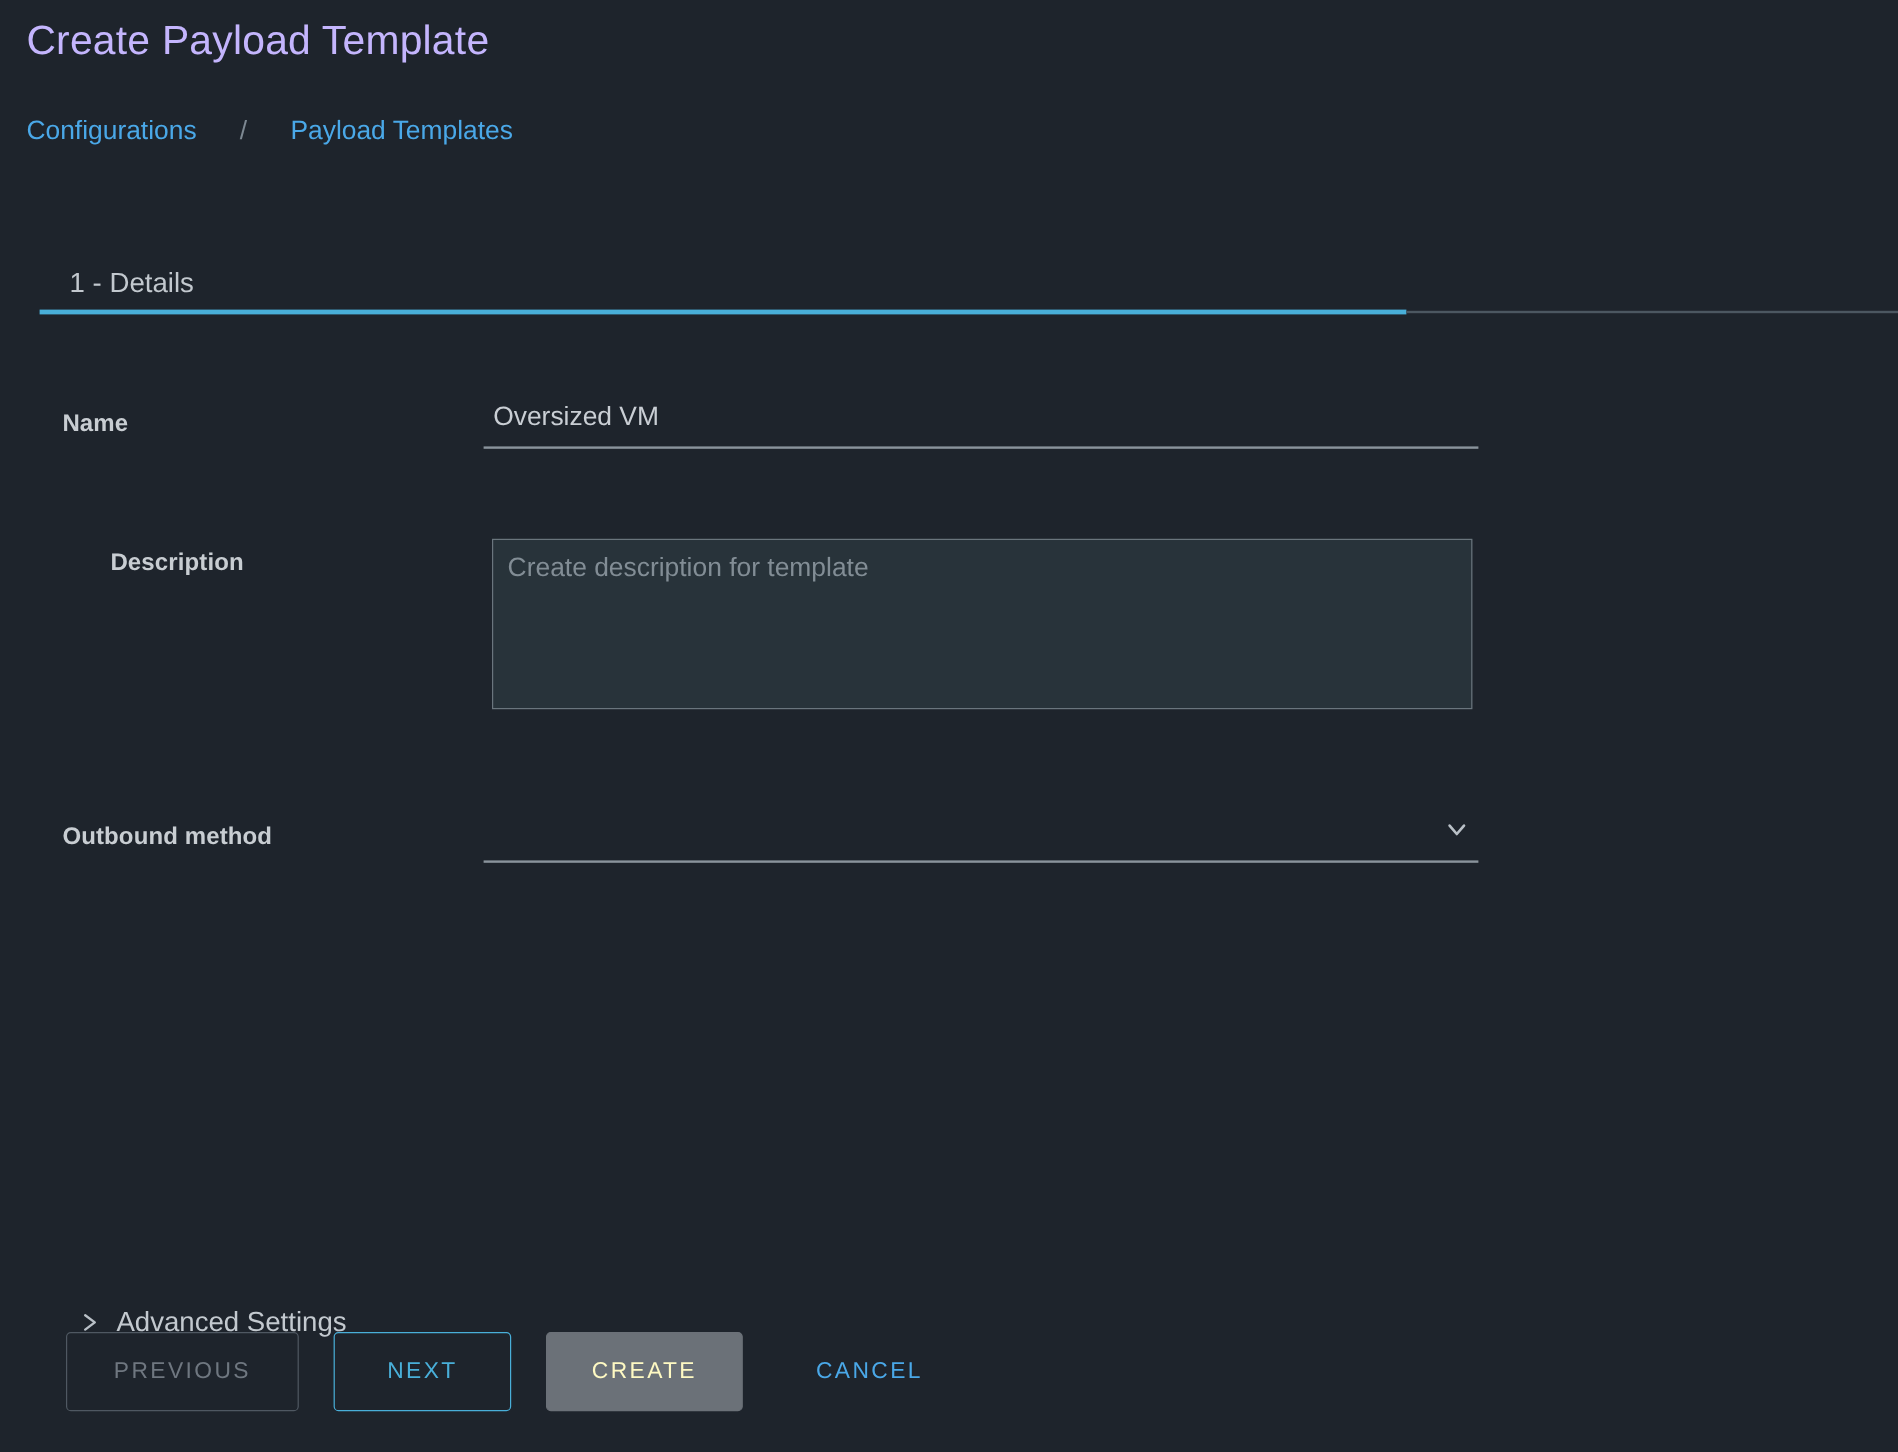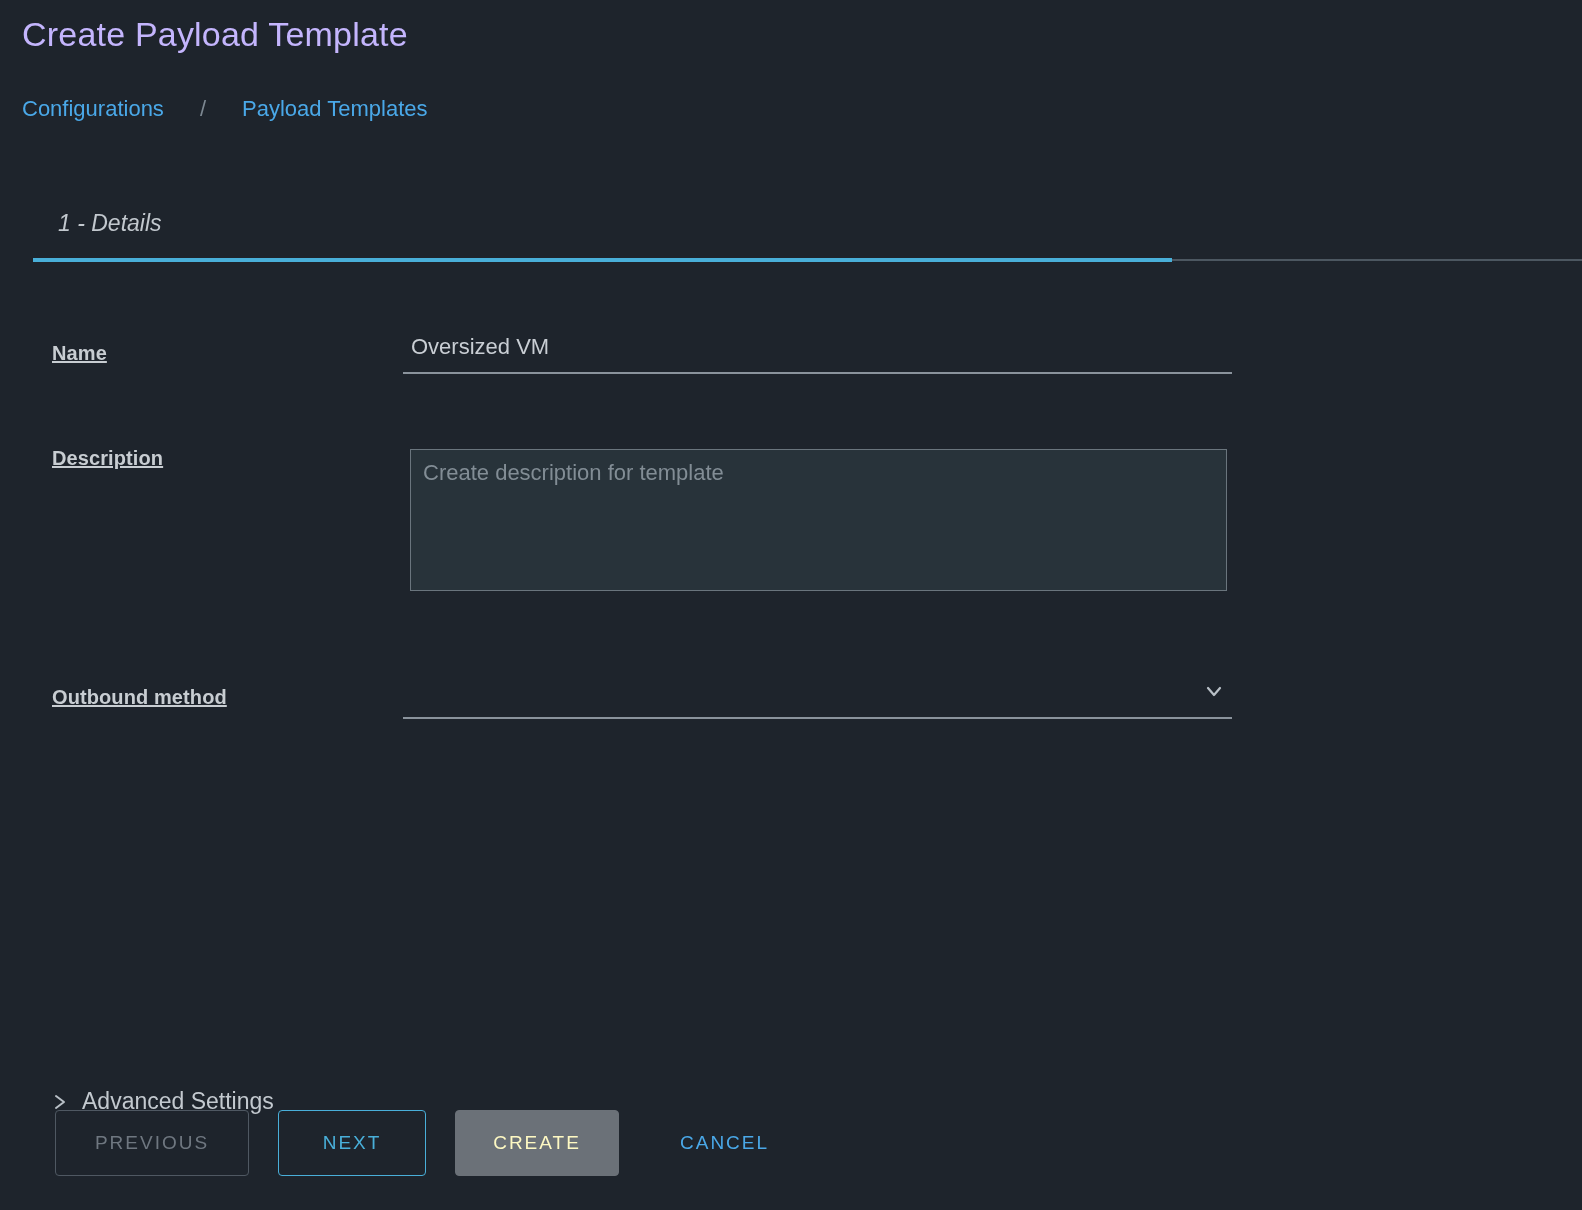--- a/index.html
+++ b/index.html
@@ -57,28 +57,27 @@
 
   
   .tabs{
     position:absolute;
     left:0; top:196px;
     width:1582px;
     height:70px;
   }
   .tab{
     position:absolute;
-    top:0;
+    top:12px;
     height:70px;
     display:flex;
     align-items:flex-start;
     font-size:23px;
     padding-top:14px;
     cursor:pointer;
-    font-style:italic;
   }
   .tab-1{left:58px;color:#c2c8ce;}
   .tab-2{left:1207px;color:#5b666f;}
   .tab-underline-active{
     position:absolute;
     left:33px;
     top:62px;
     width:1139px;
     height:4px;
     background:var(--blue);
@@ -94,24 +93,23 @@
 
   
   .form{position:absolute;left:0;top:266px;width:1582px;}
   .field-label{
     position:absolute;
     left:52px;
     font-size:20px;
     font-weight:bold;
     color:var(--label);
     letter-spacing:0.1px;
-    text-decoration:underline;
   }
   .lbl-name{top:76px;}
-  .lbl-desc{top:181px;}
+  .lbl-desc{top:192px;margin-left:40px;}
   .lbl-outbound{top:420px;}
 
   .text-input{
     position:absolute;
     left:403px;
     top:60px;
     width:829px;
     height:48px;
     background:transparent;
     border:none;
@@ -161,21 +159,21 @@
     right:6px;
     top:8px;
     width:24px;
     height:24px;
   }
   .chevron-down svg, .chevron-right svg{display:block;}
 
   
   .advanced{
     position:absolute;
-    left:52px;
+    left:67px;
     top:822px;
     display:flex;
     align-items:center;
     gap:12px;
     cursor:pointer;
   }
   .chevron-right{width:18px;height:22px;display:flex;align-items:center;}
   .advanced-label{
     font-size:23px;
     color:#c3c9cf;

